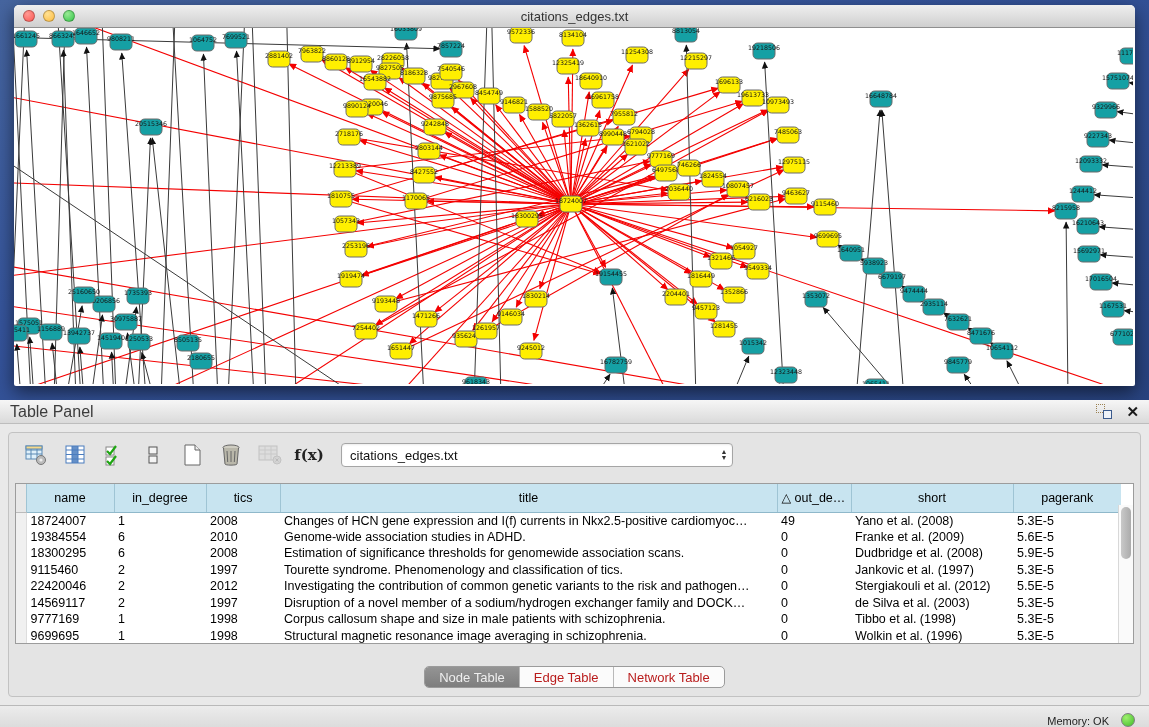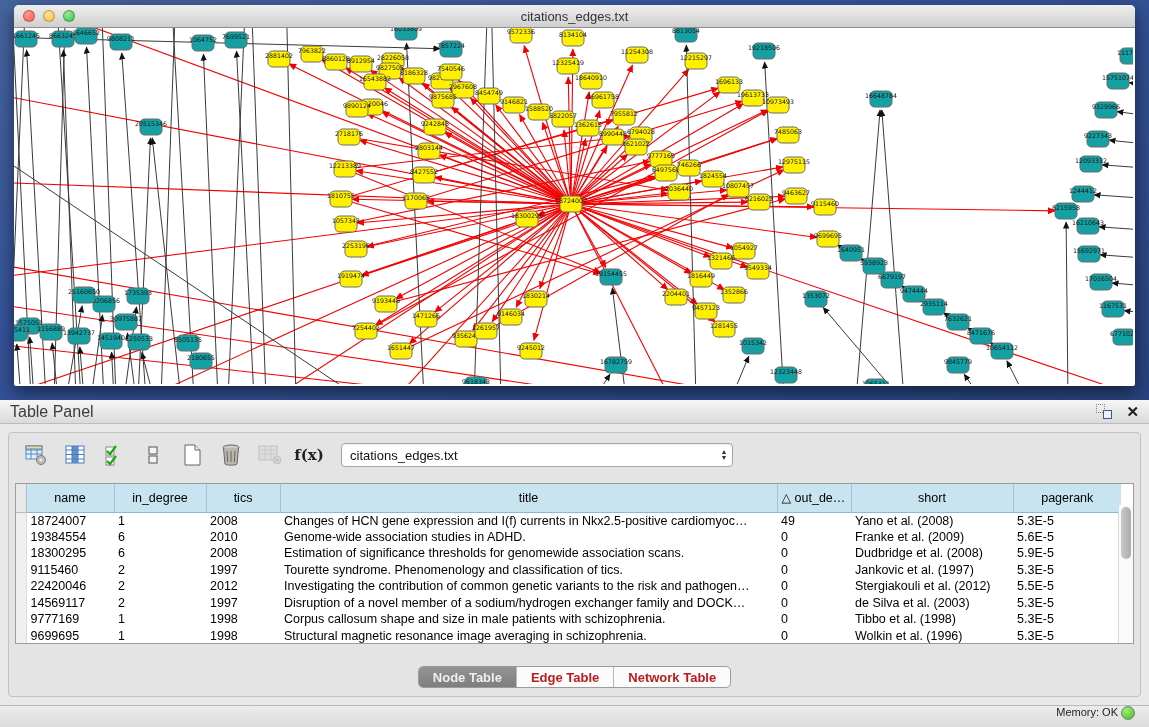--- a/index.html
+++ b/index.html
@@ -42,27 +42,27 @@
   .tbl-box { position:absolute; left:6px; right:6px; top:50px; bottom:52px; background:#fff; border:1px solid #9c9c9c; overflow:hidden; }
   table.data { border-collapse:collapse; table-layout:fixed; width:1105px; font-size:12.5px; color:#000; }
   table.data th { background:#c8e4f0; border-left:1px solid #9fc4d4; border-bottom:1px solid #8fb8ca; font-weight:normal; font-size:12.5px; height:28px; padding:0 4px; overflow:hidden; white-space:nowrap; cursor:pointer; }
   table.data th:first-child { border-left:none; background:#e8e8e8; border-bottom:1px solid #bbb; }
   table.data td { height:16.5px; padding:0 4px; white-space:nowrap; overflow:hidden; text-overflow:ellipsis; cursor:default; }
   table.data td.gutter { background:#f0f0f0; border-right:1px solid #ddd; }
   .vscroll { position:absolute; top:21px; bottom:0; right:0; width:15px; background:#fafafa; border-left:1px solid #d8d8d8; }
   .vscroll .thumb { position:absolute; top:2px; left:2px; width:10px; height:52px; border-radius:6px; background:linear-gradient(90deg,#c9c9c9,#ababab); cursor:pointer; }
 
   .tp-tabs { position:absolute; bottom:8px; left:0; right:0; display:flex; justify-content:center; }
-  .seg { display:flex; height:22px; border:1px solid #9b9b9b; border-radius:5px; overflow:hidden; background:#fbfbfb;font-weight:bold; }
+  .seg { display:flex; height:22px; border:1px solid #9b9b9b; border-radius:5px; overflow:hidden; background:#fbfbfb; }
   .seg .tab { padding:0 14px; display:flex; align-items:center; font-size:13px; color:#b91c1c; cursor:pointer; border-left:1px solid #b9b9b9; }
   .seg .tab:first-child { border-left:none; }
   .seg .tab.active { background:linear-gradient(#949494,#7e7e7e); color:#efefef; }
 
   
-  .status-bar { position:relative; width:1149px; height:22px; background:linear-gradient(#ececec,#dcdcdc); border-top:1px solid #b9b9b9; display:flex; align-items:flex-start; justify-content:flex-end; padding-right:14px; gap:3px;padding-left:28px; }
+  .status-bar { position:relative; width:1149px; height:22px; background:linear-gradient(#ececec,#dcdcdc); border-top:1px solid #b9b9b9; display:flex; align-items:flex-end; justify-content:flex-end; padding-right:14px; gap:12px;padding-left:28px; }
   .mem-label { font-size:11px; color:#222; }
   .mem-dot { width:14px; height:14px; border-radius:50%; border:1px solid #7e7e7e; background:radial-gradient(circle at 35% 30%,#9ff06e,#3fbb2a); cursor:pointer; }
 </style>
 </head>
 <body>
 
 <div class="desktop">
   <div class="net-window">
     <div class="titlebar">
       <div class="traffic">

